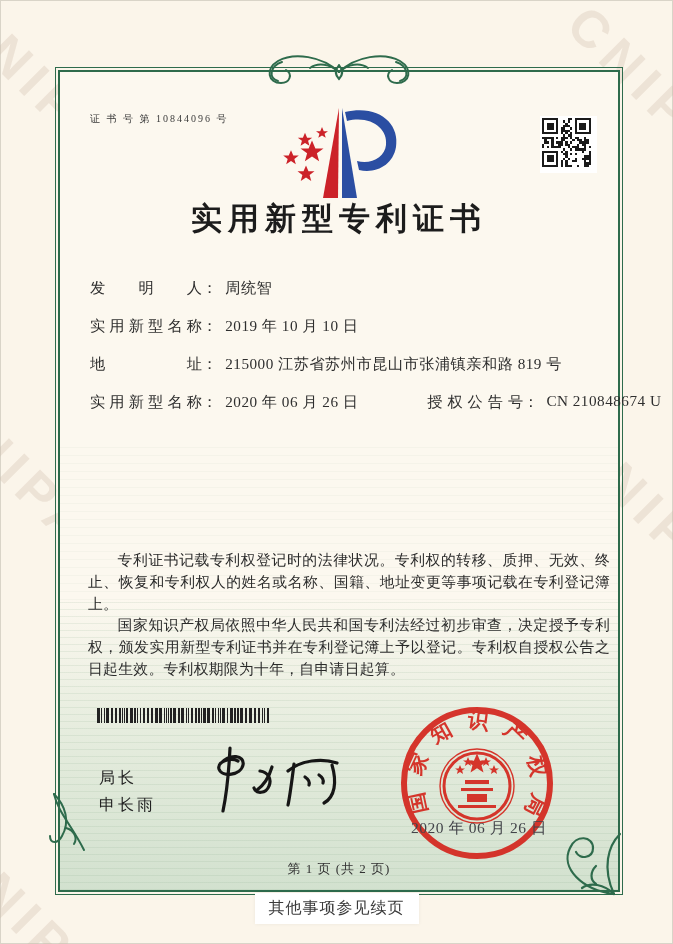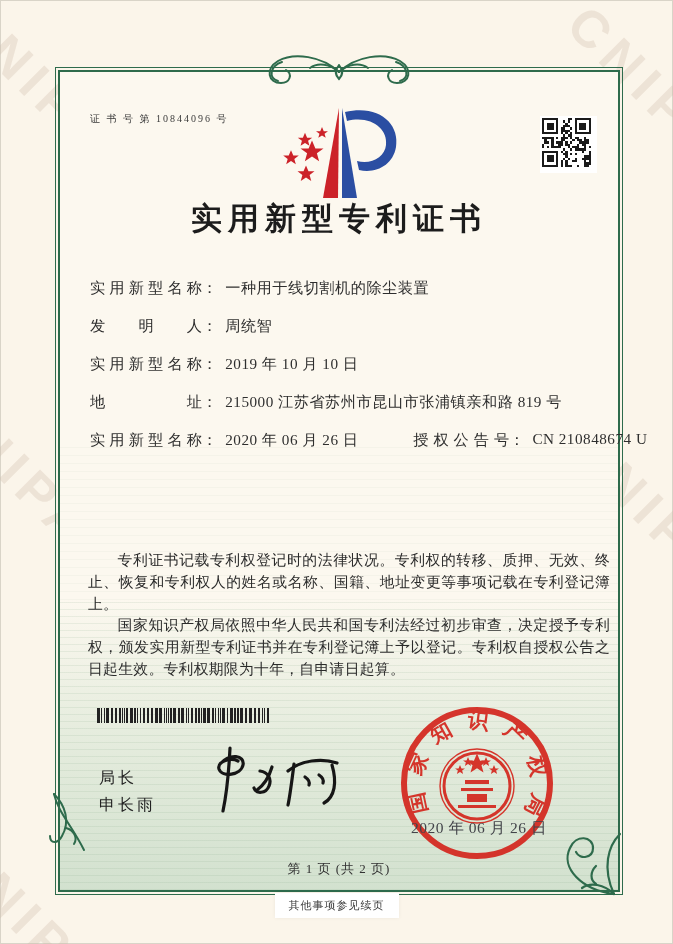--- a/index.html
+++ b/index.html
@@ -66,21 +66,21 @@
   
   .fields{position:absolute;left:30px;top:206px;width:520px;font-size:15.2px;color:#2e2e2e;}
   .field-row{height:38px;white-space:nowrap;}
   .f-label{
     display:inline-block;width:112px;vertical-align:top;
     text-align:justify;text-align-last:justify;letter-spacing:0;
   }
   .f-colon{display:inline-block;vertical-align:top;}
   .f-value{display:inline-block;vertical-align:top;margin-left:8px;letter-spacing:0.5px;}
   .f-value.grant1{width:168px;}
-  .f-label.l2{width:96px;margin-left:20px;}
+  .f-label.l2{width:96px;margin-left:34px;}
   
   .paras{position:absolute;left:28px;top:478px;width:522px;
     font-size:14.8px;line-height:21.8px;text-align:justify;color:#2b2b2b;letter-spacing:0.3px;}
   .paras p{margin:0;text-indent:2em;}
   
   .barcode{position:absolute;left:37px;top:636px;width:176px;height:15px;display:flex;align-items:stretch;}
   .barcode div{height:100%;}
   .bar-b{background:#222;}
   .bar-w{background:transparent;}
   .director{position:absolute;left:39px;top:692px;font-size:16px;letter-spacing:3px;color:#222;line-height:27px;
@@ -91,21 +91,21 @@
     position:absolute;left:340px;top:746px;width:158px;text-align:center;
     font-size:15.5px;color:#43444a;letter-spacing:0.5px;z-index:5;
   }
   .footer-page{
     position:absolute;left:0;top:788px;width:100%;text-align:center;
     font-size:13px;letter-spacing:1px;color:#333;
   }
   .note-box{
     position:absolute;left:50%;top:893px;transform:translateX(-50%);
     background:#ffffff;padding:5px 14px;
-    font-size:11px;letter-spacing:1px;color:#3a3a3a;
+    font-size:16px;letter-spacing:1px;color:#3a3a3a;
     box-shadow:0 0 4px rgba(0,0,0,0.06);
   }
 </style>
 </head>
 <body>
 
 <div class="edge"></div>
 
 <div class="wm wm1">CNIPA</div>
 <div class="wm wm2">CNIPA</div>
@@ -606,23 +606,20 @@
         <div></div>
         <div class="on"></div>
         <div class="on"></div>
         <div></div>
       </div>
   </div>
 
   <div class="title">实用新型专利证书</div>
 
   <div class="fields">
-    <div class="field-row">
-      <span class="f-label">实用新型名称</span><span class="f-colon">：</span><span class="f-value">一种用于线切割机的除尘装置</span>
-    </div>
     <div class="field-row">
       <span class="f-label">发明人</span><span class="f-colon">：</span><span class="f-value">周统智</span>
     </div>
     <div class="field-row">
       <span class="f-label">实用新型名称</span><span class="f-colon">：</span><span class="f-value">2019 年 10 月 10 日</span>
     </div>
     <div class="field-row">
       <span class="f-label">地址</span><span class="f-colon">：</span><span class="f-value">215000 江苏省苏州市昆山市张浦镇亲和路 819 号</span>
     </div>
     <div class="field-row">

